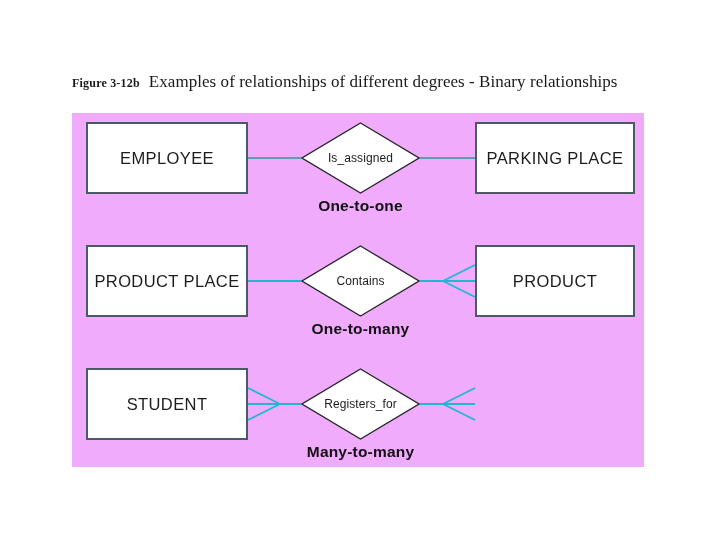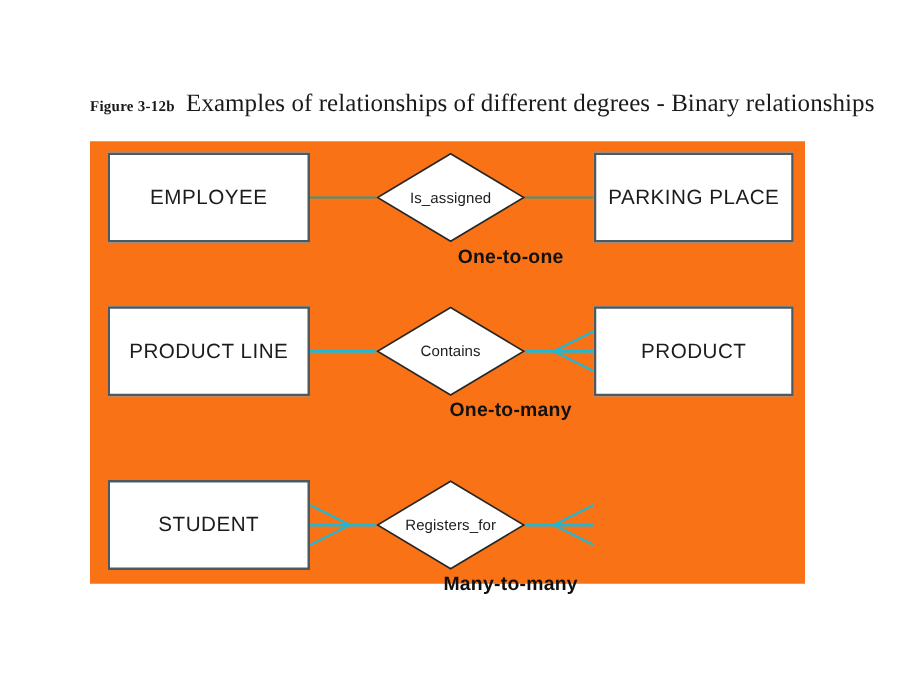--- a/index.html
+++ b/index.html
@@ -28,45 +28,45 @@
   }
   #figure-caption .fig-label {
     font-family: "Liberation Serif", serif;
     font-weight: bold;
     font-size: 12px;
     color: #1a1a1a;
     letter-spacing: 0.2px;
   }
   #figure-caption .fig-text {
     font-family: "Liberation Serif", serif;
-    font-size: 20px;
+    font-size: 17px;
     color: #1a1a1a;
     margin-left: 9px;
     letter-spacing: 0.05px;
   }
 
   
   #diagram-panel {
     position: absolute;
     left: 72px;
     top: 113px;
     width: 572px;
     height: 354px;
-    background: #f97316;
+    background: #f0abfc;
   }
 
   .er-row {
     position: absolute;
     left: 0;
     width: 572px;
     height: 110px;
   }
   #er-row-1 { top: 2px; }
   #er-row-2 { top: 125px; }
-  #er-row-3 { top: 264px; }
+  #er-row-3 { top: 248px; }
 
   
   .entity-box {
     position: absolute;
     top: 7px;
     height: 72px;
     background: #ffffff;
     border: 2px solid #4a5a63;
     box-sizing: border-box;
     display: flex;
@@ -129,21 +129,20 @@
     left: 229px;
     top: 82px;
     width: 119px;
     text-align: center;
     font-family: "Liberation Sans", sans-serif;
     font-weight: bold;
     font-size: 15.5px;
     color: #111111;
     white-space: nowrap;
     letter-spacing: 0.2px;
-    margin-left: 48px;
   }
 </style>
 </head>
 <body>
 
 <div id="figure-caption">
   <span class="fig-label">Figure 3-12b</span>
   <span class="fig-text">Examples of relationships of different degrees - Binary relationships</span>
 </div>
 
@@ -178,21 +177,21 @@
       <line x1="176" y1="43" x2="229" y2="43" stroke="#1fb8d4" stroke-width="2.2"></line>
       <line x1="348" y1="43" x2="403" y2="43" stroke="#1fb8d4" stroke-width="2.2"></line>
 
       <g>
         <line x1="371" y1="43" x2="403" y2="27" stroke="#1fb8d4" stroke-width="1.8"></line>
         <line x1="371" y1="43" x2="403" y2="59" stroke="#1fb8d4" stroke-width="1.8"></line>
       </g>
     </svg>
 
     <div class="entity-box entity-left">
-      <span class="entity-label">PRODUCT LINE</span>
+      <span class="entity-label">PRODUCT PLACE</span>
     </div>
 
     <div class="diamond-wrap">
       <svg width="119" height="72" viewBox="0 0 119 72">
         <polygon points="59.5,1 118,36 59.5,71 1,36" fill="#ffffff" stroke="#262626" stroke-width="1.3"></polygon>
       </svg>
       <span class="diamond-label">Contains</span>
     </div>
 
     <div class="entity-box entity-right">

